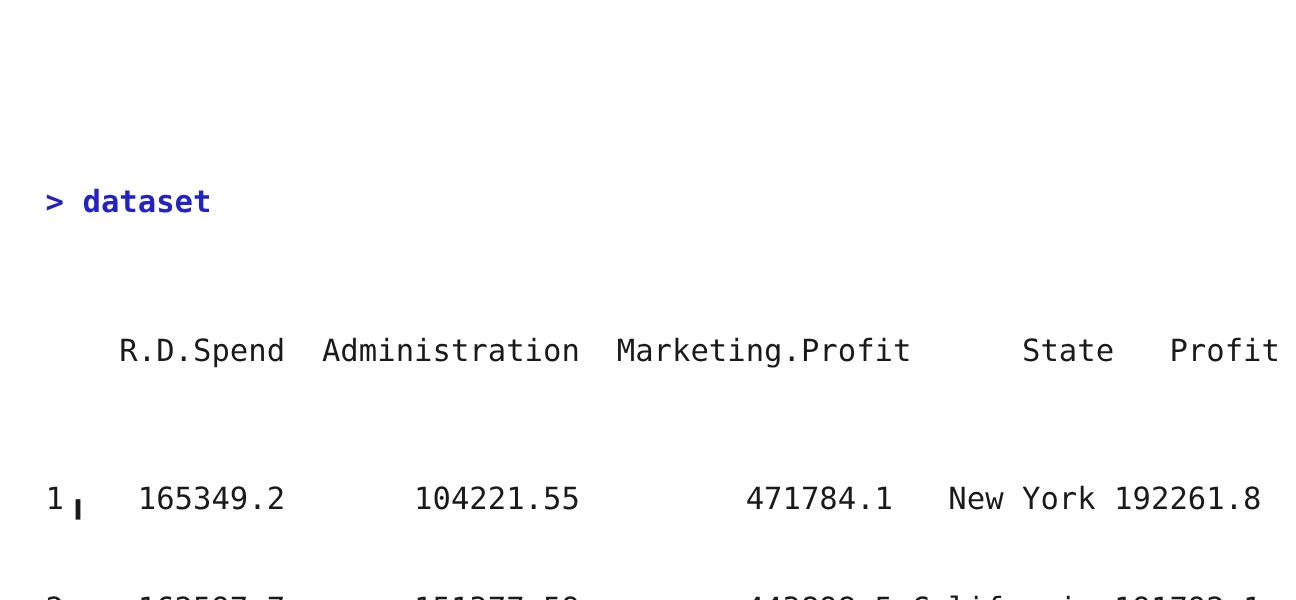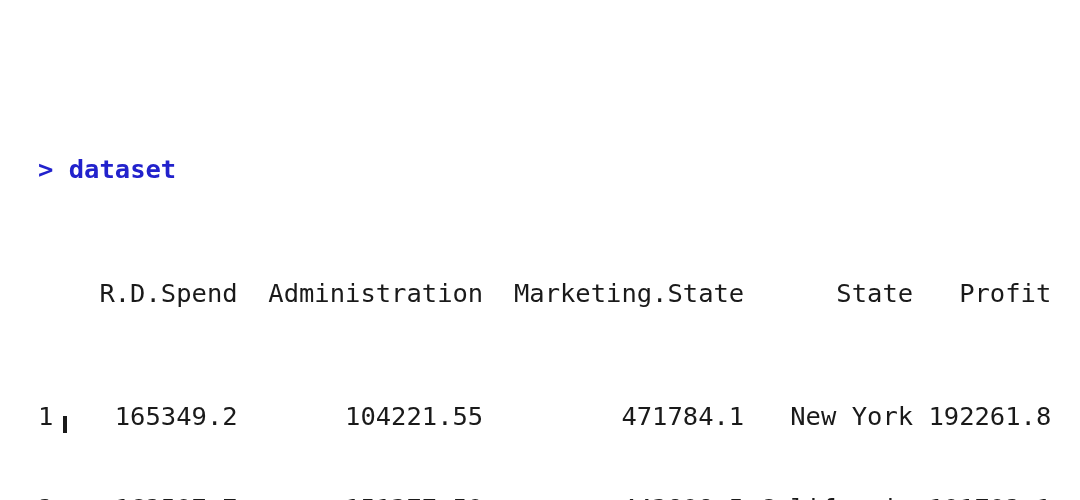--- a/index.html
+++ b/index.html
@@ -72,21 +72,21 @@
 </style>
 </head>
 <body>
 
 <div id="console">
 
   <div class="console-lines">
 
     <div class="line prompt-line"><span class="prompt-sym">&gt;</span><span> </span><span class="prompt-cmd">dataset</span></div>
 
-    <div class="line header-line">    R.D.Spend  Administration  Marketing.State      State   Profit</div>
+    <div class="line header-line">    R.D.Spend  Administration  Marketing.Profit      State   Profit</div>
 
     <div class="line data-row">1    165349.2       104221.55         471784.1   New York 192261.8</div>
     <div class="line data-row">2    162597.7       151377.59         443898.5 California 191792.1</div>
     
     
     
     
     
     
     

